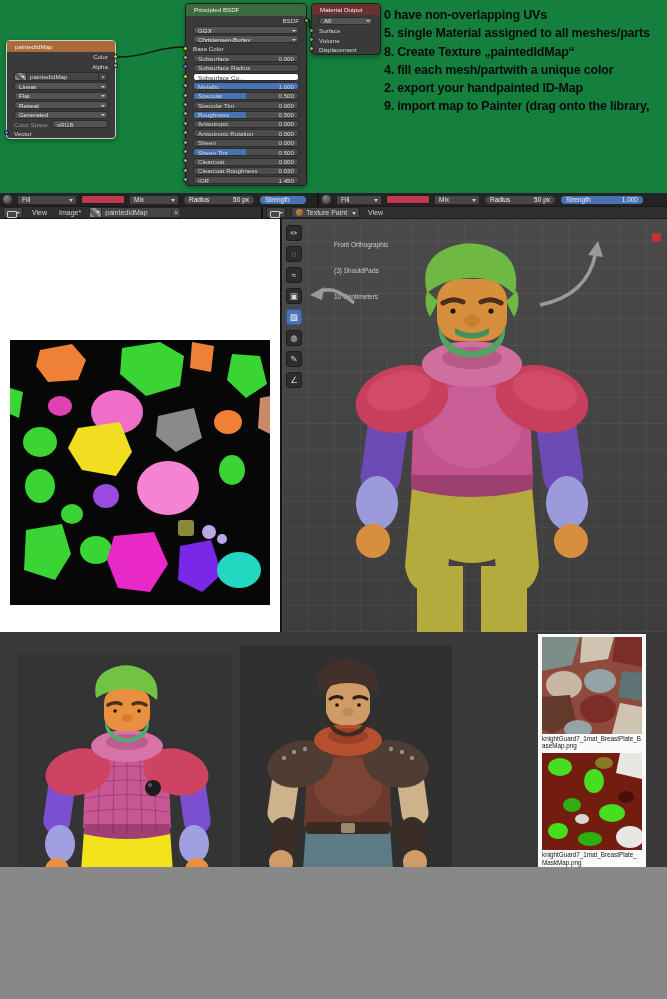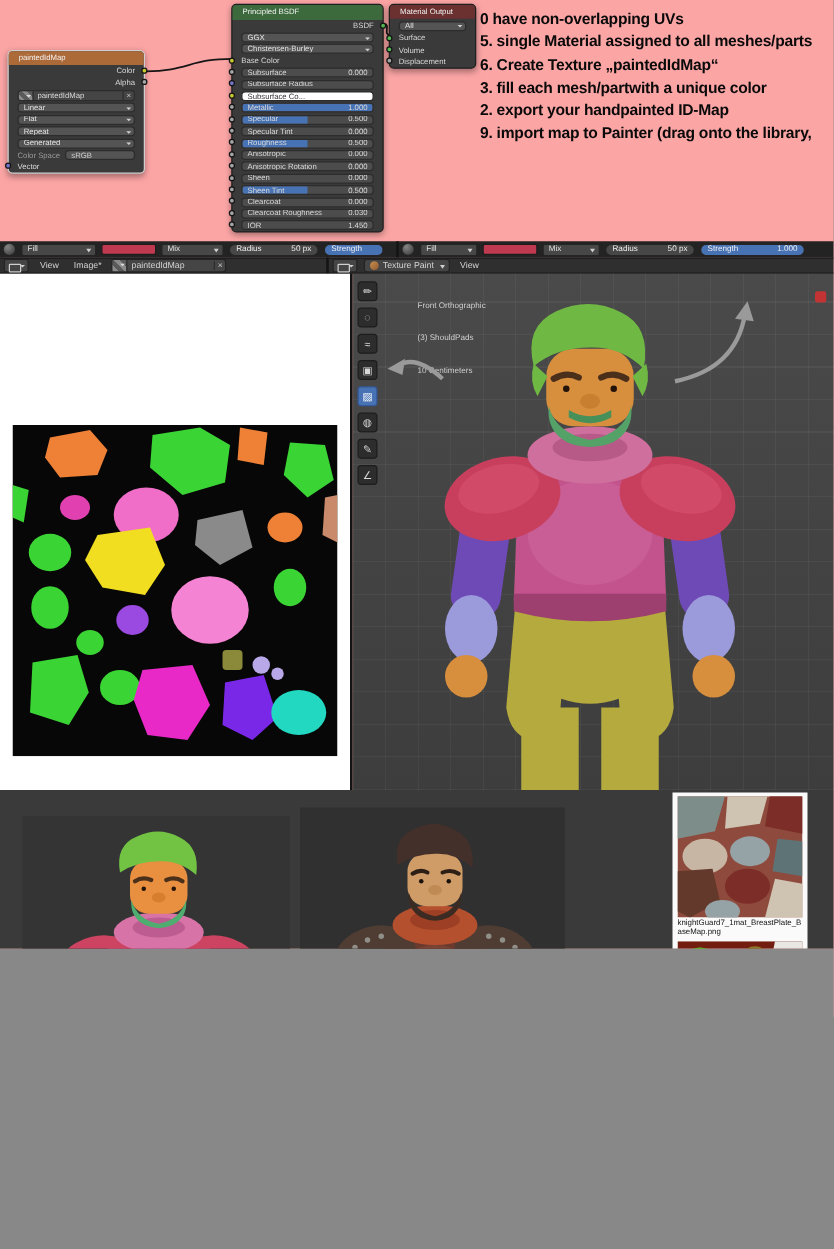--- a/index.html
+++ b/index.html
@@ -1,18 +1,18 @@
 <!DOCTYPE html>
 <html><head>
 <meta charset="utf-8">
 <style>
   *{margin:0;padding:0;box-sizing:border-box}
   html,body{background:#888}
   body{font-family:"Liberation Sans",sans-serif}
-  .canvas{position:relative;width:667px;height:759px;background:#fca5a5;overflow:hidden;margin:0 auto}
+  .canvas{position:relative;width:667px;height:867px;background:#15803d;overflow:hidden;margin:0 auto}
 
   
   .wires{position:absolute;left:0;top:0;pointer-events:none}
   .node{position:absolute;background:#3a3a3a;border:1px solid #1f1f1f;border-radius:4px;
         box-shadow:0 2px 5px rgba(0,0,0,.35);font-size:6.2px;color:#d9d9d9}
   .node-header{height:11px;line-height:11px;padding:0 8px;color:#f2f2f2;border-radius:3px 3px 0 0;
         white-space:nowrap;overflow:hidden}
   .nh-image{background:#ad6a39}
   .nh-shader{background:#3d6a3d}
   .nh-output{background:#6b3030}
@@ -302,22 +302,22 @@
       </div>
     <div class="nrow">
       <i class="sock in sock-gray"></i>
         <span>Displacement</span>
       </div>
   </div>
 
   <div class="instructions">
     <div>0 have non-overlapping UVs</div>
     <div>5. single Material assigned to all meshes/parts</div>
-    <div>6. Create Texture „paintedIdMap“</div>
-    <div>3. fill each mesh/partwith a unique color</div>
+    <div>8. Create Texture „paintedIdMap“</div>
+    <div>4. fill each mesh/partwith a unique color</div>
     <div>2. export your handpainted ID-Map</div>
     <div>9. import map to Painter (drag onto the library,</div>
   </div>
 
   <div class="paint-header">
     <span class="brushdot"></span>
     <div class="hdd" style="width:60px">Fill</div>
     <span class="cswatch" style="background:#bf3a50"></span>
     <div class="hdd" style="width:50px">Mix</div>
     <div class="hfield" style="width:72px">

